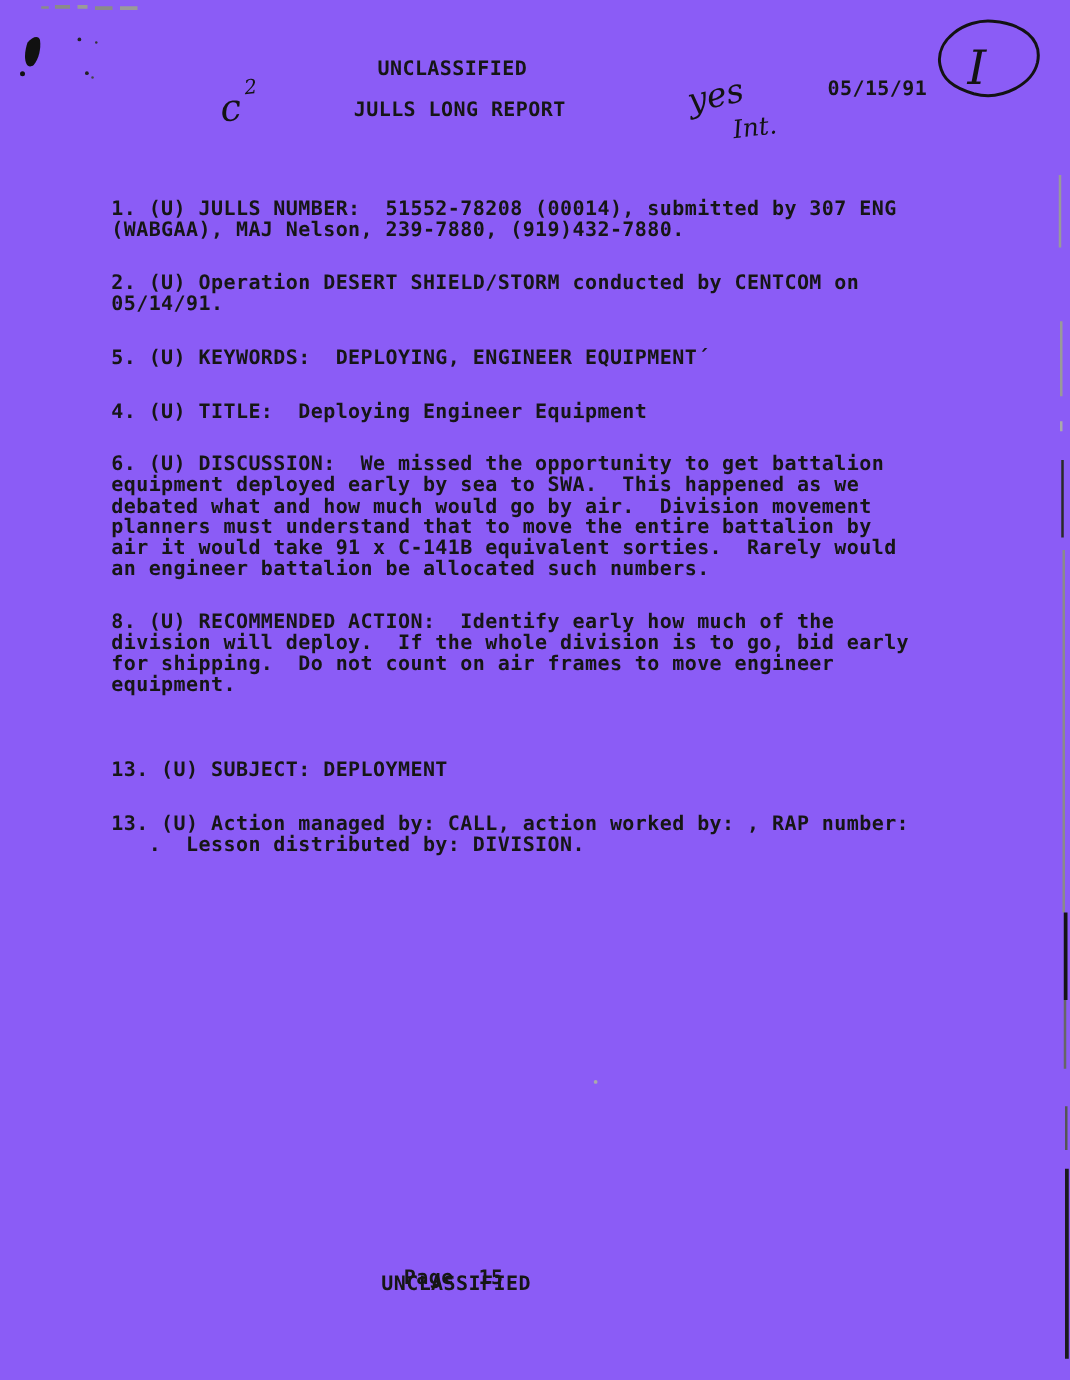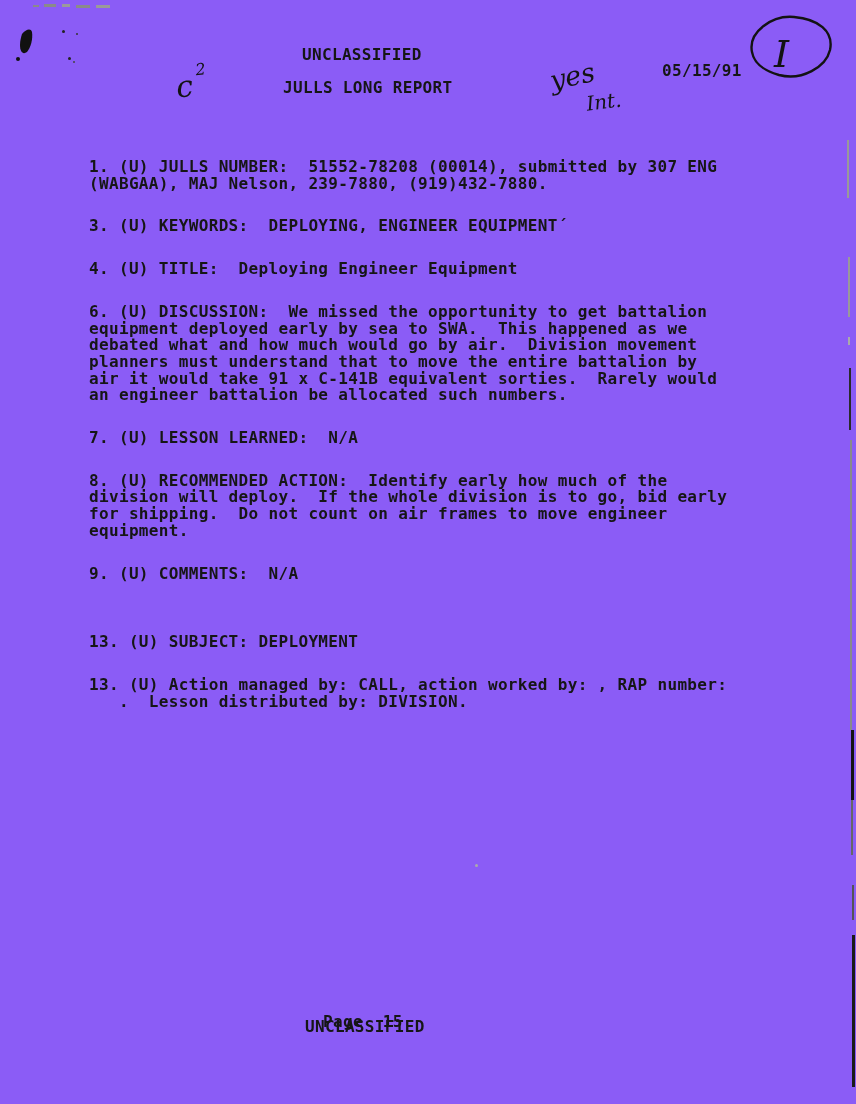--- a/index.html
+++ b/index.html
@@ -22,34 +22,34 @@
 
 <div class="page">
 
   <span class="mono abs" style="left:302px;top:47px">UNCLASSIFIED</span>
   <span class="mono abs" style="left:283px;top:80px">JULLS LONG REPORT</span>
   <span class="mono abs" style="left:662px;top:63px">05/15/91</span>
 
   <div id="body-text">
       <div class="para mono">1. (U) JULLS NUMBER:  51552-78208 (00014), submitted by 307 ENG
 (WABGAA), MAJ Nelson, 239-7880, (919)432-7880.</div>
-      <div class="para mono">3. (U) KEYWORDS:  DEPLOYING, ENGINEER EQUIPMENT´</div>
+      <div class="para mono">2. (U) Operation DESERT SHIELD/STORM conducted by CENTCOM on
+05/14/91.</div>
+      <div class="para mono">5. (U) KEYWORDS:  DEPLOYING, ENGINEER EQUIPMENT´</div>
       <div class="para mono">4. (U) TITLE:  Deploying Engineer Equipment</div>
       <div class="para mono">6. (U) DISCUSSION:  We missed the opportunity to get battalion
 equipment deployed early by sea to SWA.  This happened as we
 debated what and how much would go by air.  Division movement
 planners must understand that to move the entire battalion by
 air it would take 91 x C-141B equivalent sorties.  Rarely would
 an engineer battalion be allocated such numbers.</div>
-      <div class="para mono">7. (U) LESSON LEARNED:  N/A</div>
       <div class="para mono">8. (U) RECOMMENDED ACTION:  Identify early how much of the
 division will deploy.  If the whole division is to go, bid early
 for shipping.  Do not count on air frames to move engineer
 equipment.</div>
-      <div class="para mono">9. (U) COMMENTS:  N/A</div>
       <div class="para mono"></div>
       <div class="para mono">13. (U) SUBJECT: DEPLOYMENT</div>
       <div class="para mono">13. (U) Action managed by: CALL, action worked by: , RAP number:
    .  Lesson distributed by: DIVISION.</div>
     </div>
 
   <span class="mono abs" style="left:323px;top:1014px">Page  15</span>
   <span class="mono abs" style="left:305px;top:1019px">UNCLASSIFIED</span>
 
   <div class="artifact" style="left:33px;top:5px;width:6px;height:2px;background:#8a8a8a"></div>

